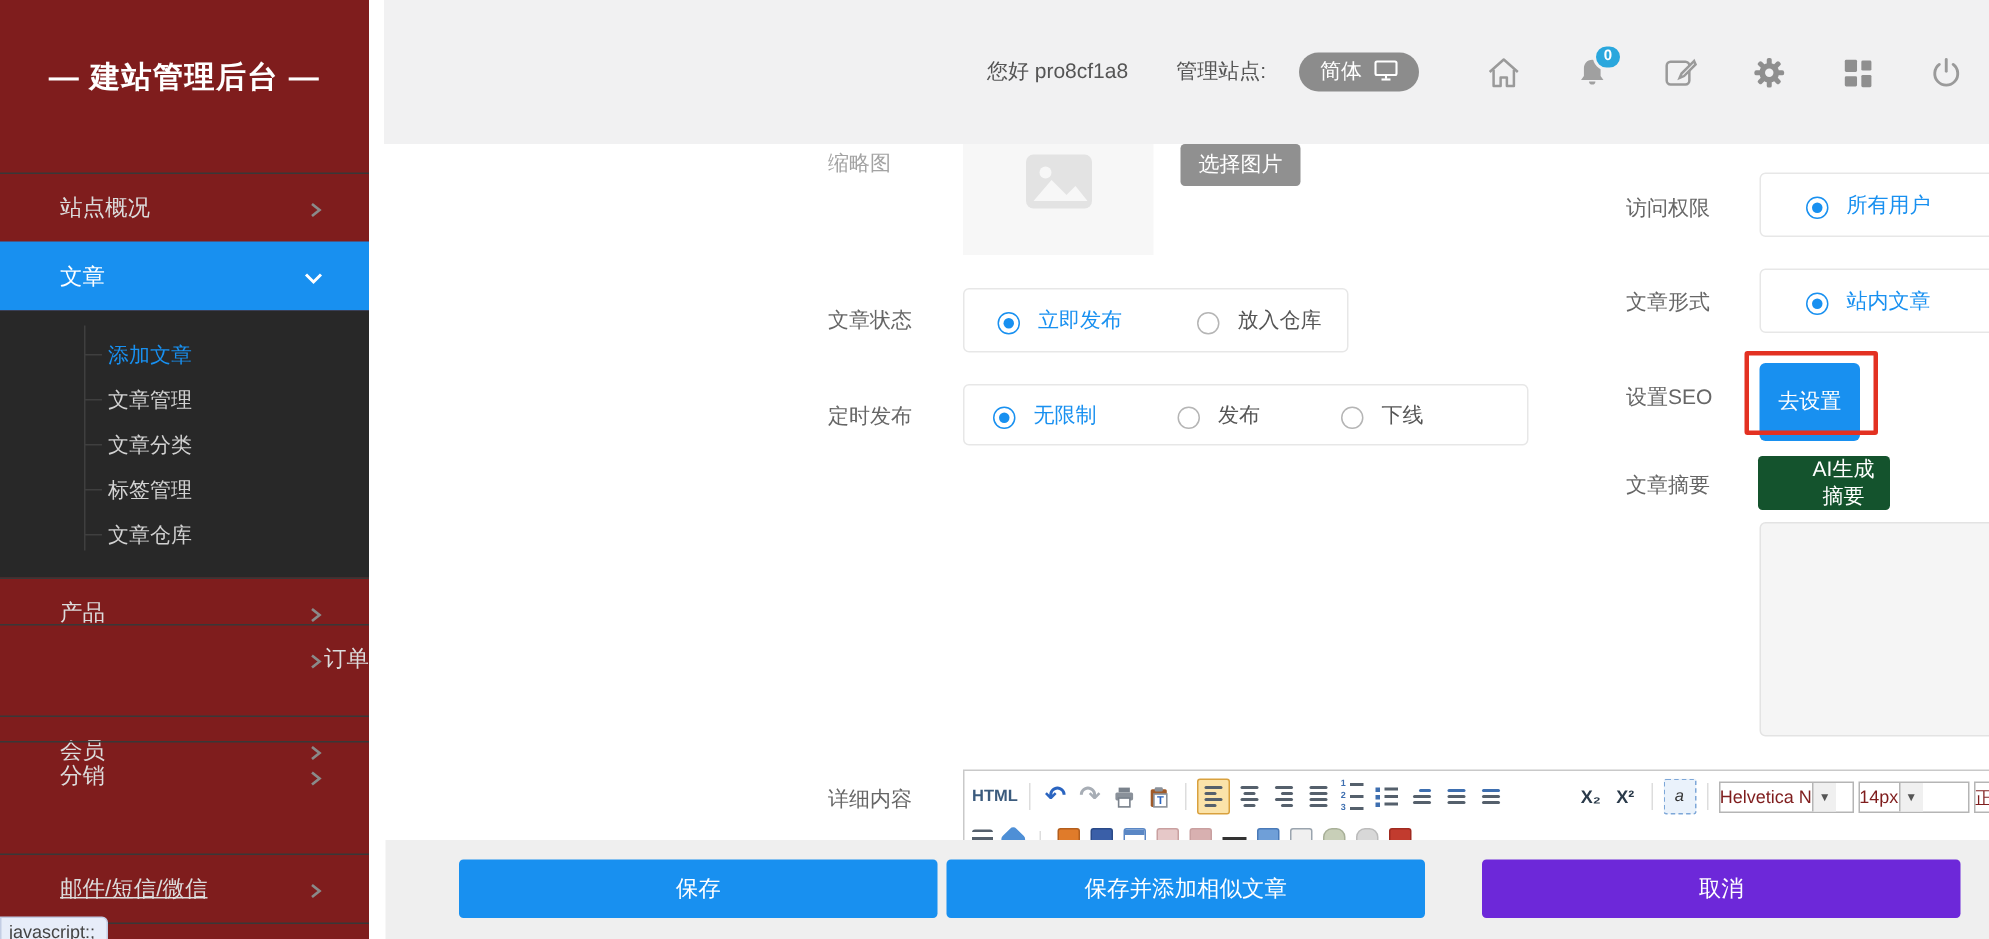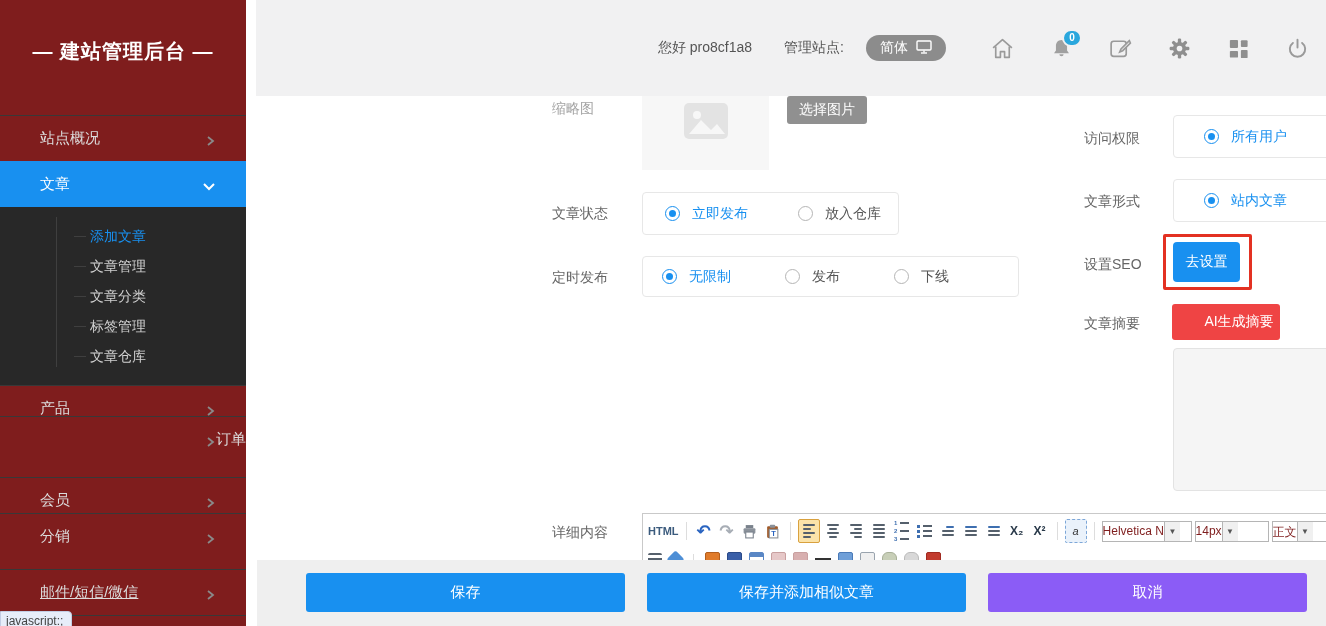--- a/index.html
+++ b/index.html
@@ -6,42 +6,42 @@
   body{font-family:"Liberation Sans","DejaVu Sans",sans-serif;background:#fff;}
   #page{position:relative;width:1326px;height:626px;overflow:hidden;background:#fff;}
 
   
   #sidebar{position:absolute;left:0;top:0;width:246px;height:626px;background:#7f1d1d;z-index:6;}
   .logo{position:absolute;left:0;top:38px;width:246px;text-align:center;color:#fff;font-size:20px;font-weight:bold;letter-spacing:1px;}
   .nav-item{position:absolute;left:0;width:246px;height:46px;display:flex;align-items:center;
     padding-left:40px;box-sizing:border-box;color:#dcdcdc;font-size:15px;cursor:pointer;border-top:1px solid #383838;}
   .nav-item .chev{position:absolute;right:30px;top:17px;}
   .nav-item.active{background:#1890f0;color:#fff;border-top:none;}
-  #submenu{position:absolute;left:0;top:207px;width:246px;height:178px;background:#282828;padding-top:14px;box-sizing:border-box;padding-left:18px;}
+  #submenu{position:absolute;left:0;top:207px;width:246px;height:178px;background:#282828;padding-top:14px;box-sizing:border-box;}
   #submenu::before{content:"";position:absolute;left:56px;top:10px;height:150px;border-left:1px solid #3f3f3f;}
   .sub-item{position:relative;margin-left:72px;height:30px;line-height:30px;color:#d2d2d2;font-size:14px;cursor:pointer;}
   .sub-item::before{content:"";position:absolute;left:-16px;top:15px;width:12px;border-top:1px solid #3f3f3f;}
   .sub-item.active{color:#1890f0;}
 
   
   #header{position:absolute;left:256px;top:0;width:1080px;height:96px;background:#f1f1f2;z-index:5;
     display:flex;align-items:center;justify-content:flex-end;padding-right:26px;box-sizing:border-box;padding-left:20px;}
   .hd-text{color:#555;font-size:14px;}
   .lang-pill{display:flex;align-items:center;gap:8px;background:#8c8c8c;color:#fff;font-size:14px;
     border-radius:14px;padding:4px 14px;margin:0 10px 0 22px;cursor:pointer;}
   .hd-icon{width:26px;height:26px;margin-left:33px;display:flex;align-items:center;justify-content:center;position:relative;cursor:pointer;}
   .badge{position:absolute;top:-6px;right:-8px;min-width:12px;height:14px;padding:0 2px;background:#2aa7dd;border:2px solid #f1f1f2;
     border-radius:9px;color:#fff;font-size:10px;line-height:14px;text-align:center;font-weight:bold;}
 
   
   #content{position:absolute;left:246px;top:0;width:1080px;height:560px;background:#fff;z-index:1;}
   .f-label{position:absolute;font-size:14px;color:#666;}
   .radio-box{position:absolute;background:#fff;border:1px solid #e7e7e7;border-radius:4px;
     display:flex;align-items:center;box-sizing:border-box;}
-  .opt{display:flex;align-items:center;gap:12px;}
+  .opt{display:flex;align-items:flex-end;gap:12px;}
   .radio{width:15px;height:15px;border-radius:50%;border:1px solid #b5b5b5;background:#fff;box-sizing:border-box;position:relative;flex:none;}
   .radio.sel{border-color:#1890f0;}
   .radio.sel::after{content:"";position:absolute;left:3px;top:3px;right:3px;bottom:3px;background:#1890f0;border-radius:50%;}
   .opt-label{font-size:14px;color:#555;}
   .opt-label.sel{color:#1890f0;}
 
   .thumb-box{position:absolute;left:396px;top:76px;width:127px;height:94px;background:#f7f7f7;
     display:flex;align-items:center;justify-content:center;}
   .gray-btn{position:absolute;background:#909090;color:#fff;font-size:14px;border:none;border-radius:3px;cursor:pointer;
     display:flex;align-items:center;justify-content:center;}
@@ -136,25 +136,25 @@
     <div class="f-label" style="left:838px;top:193px;">文章形式</div>
     <div class="radio-box" style="left:927px;top:179px;width:333px;height:43px;padding-left:30px;gap:42px;">
       <div class="opt">
         <span class="radio sel"></span>
         <span class="opt-label sel">站内文章</span>
       </div>
 
     </div>
 
     <div class="f-label" style="left:838px;top:256px;">设置SEO</div>
-    <button class="blue-btn" style="left:927px;top:242px;width:67px;height:40px;">去设置</button>
+    <button class="blue-btn" style="left:927px;top:242px;width:67px;height:52px;">去设置</button>
     <div class="red-rect"></div>
 
     <div class="f-label" style="left:838px;top:315px;">文章摘要</div>
-    <button class="gray-btn" style="left:926px;top:304px;width:108px;height:36px;background:#ef4444;padding-left:32px;">AI生成摘要</button>
+    <button class="gray-btn" style="left:926px;top:304px;width:88px;height:36px;background:#14532d;padding-left:32px;">AI生成摘要</button>
     <textarea class="summary-area" value="" style=""></textarea>
 
     <div class="f-label" style="left:306px;top:524px;">详细内容</div>
     <div id="editor">
       <div class="tb-row1">
         <span class="tb-btn tb-txt">HTML</span>
         <span class="tb-sep"></span>
         <span class="tb-btn" style="color:#2a64c0;font-size:17px;font-weight:bold;">↶</span>
         <span class="tb-btn" style="color:#a7adb5;font-size:17px;font-weight:bold;">↷</span>
         <span class="tb-btn">
@@ -251,21 +251,21 @@
               <i style="width:12px"></i>
             </span>
           </span>
         <span class="tb-btn">
             <span class="bars">
               <i style="width:12px;background:#3e6fb0;"></i>
               <i style="width:12px"></i>
               <i style="width:12px"></i>
             </span>
           </span>
-        <span class="tb-btn tb-txt" style="color:#2a3a4a;font-size:12px;">X₂</span>
+        <span class="tb-btn tb-txt" style="color:#2a3a4a;font-size:12px;margin-left:44px;">X₂</span>
         <span class="tb-btn tb-txt" style="color:#2a3a4a;font-size:12px;">X²</span>
         <span class="tb-sep"></span>
         <span class="tb-btn" style="background:#eaf2fb;border:1px dashed #7da7d8;font-size:11px;font-style:italic;color:#333;width:16px;">a</span>
         <span class="tb-sep"></span>
         <span class="sel-box" style="width:90px;">
             <span class="txt">Helvetica N</span>
             <span class="arw">▼</span>
           </span>
         <span class="sel-box" style="width:74px;">
             <span class="txt">14px</span>
@@ -349,22 +349,22 @@
     <span class="hd-icon">
       <svg width="23" height="25" viewBox="0 0 24 24" fill="none" stroke="#9a9a9a" stroke-width="2" stroke-linecap="round">
           <path d="M7.2 6.2 a8 8 0 1 0 9.6 0"></path>
           <line x1="12" y1="2.8" x2="12" y2="11"></line>
         </svg>
     </span>
   </div>
 
   <div id="actionbar">
     <button class="action-btn" style="left:49px;background:#1890f0;">保存</button>
-    <button class="action-btn" style="left:390px;background:#1890f0;">保存并添加相似文章</button>
-    <button class="action-btn" style="left:731px;background:#8b5cf6;">取消</button>
+    <button class="action-btn" style="left:374px;background:#1890f0;">保存并添加相似文章</button>
+    <button class="action-btn" style="left:731px;background:#6d28d9;">取消</button>
   </div>
 
   <div id="sidebar">
     <div class="logo">— 建站管理后台 —</div>
 
     <div class="nav-item" style="top:115px;">
       <span>站点概况</span>
       <span class="chev"><svg width="12" height="12" viewBox="0 0 12 12">
             <polyline points="4,2 9,6 4,10" fill="none" stroke="#8a8a8a" stroke-width="1.8"></polyline>
           </svg></span>
@@ -395,21 +395,21 @@
       <span class="chev"><svg width="12" height="12" viewBox="0 0 12 12">
             <polyline points="4,2 9,6 4,10" fill="none" stroke="#8a8a8a" stroke-width="1.8"></polyline>
           </svg></span>
     </div>
     <div class="nav-item" style="top:477px;">
       <span>会员</span>
       <span class="chev"><svg width="12" height="12" viewBox="0 0 12 12">
             <polyline points="4,2 9,6 4,10" fill="none" stroke="#8a8a8a" stroke-width="1.8"></polyline>
           </svg></span>
     </div>
-    <div class="nav-item" style="top:513px;">
+    <div class="nav-item" style="top:494px;">
       <span>分销</span>
       <span class="chev"><svg width="12" height="12" viewBox="0 0 12 12">
             <polyline points="4,2 9,6 4,10" fill="none" stroke="#8a8a8a" stroke-width="1.8"></polyline>
           </svg></span>
     </div>
     <div class="nav-item" style="top:569px;text-decoration:underline;">
       <span>邮件/短信/微信</span>
       <span class="chev"><svg width="12" height="12" viewBox="0 0 12 12">
             <polyline points="4,2 9,6 4,10" fill="none" stroke="#8a8a8a" stroke-width="1.8"></polyline>
           </svg></span>

